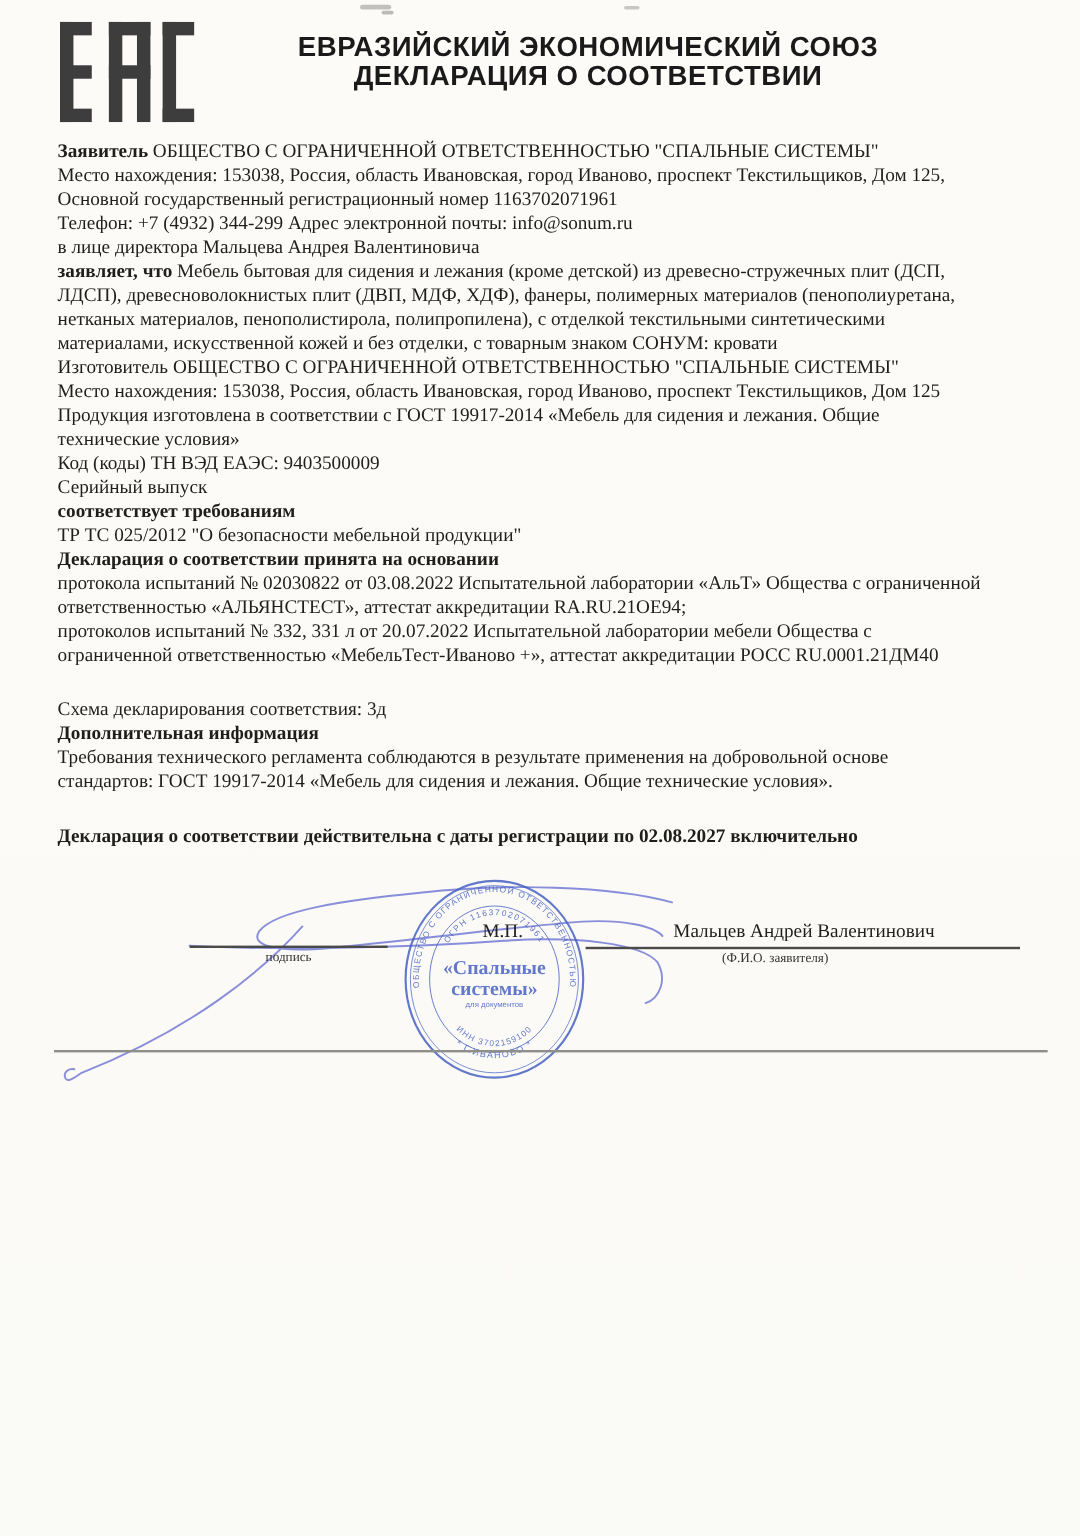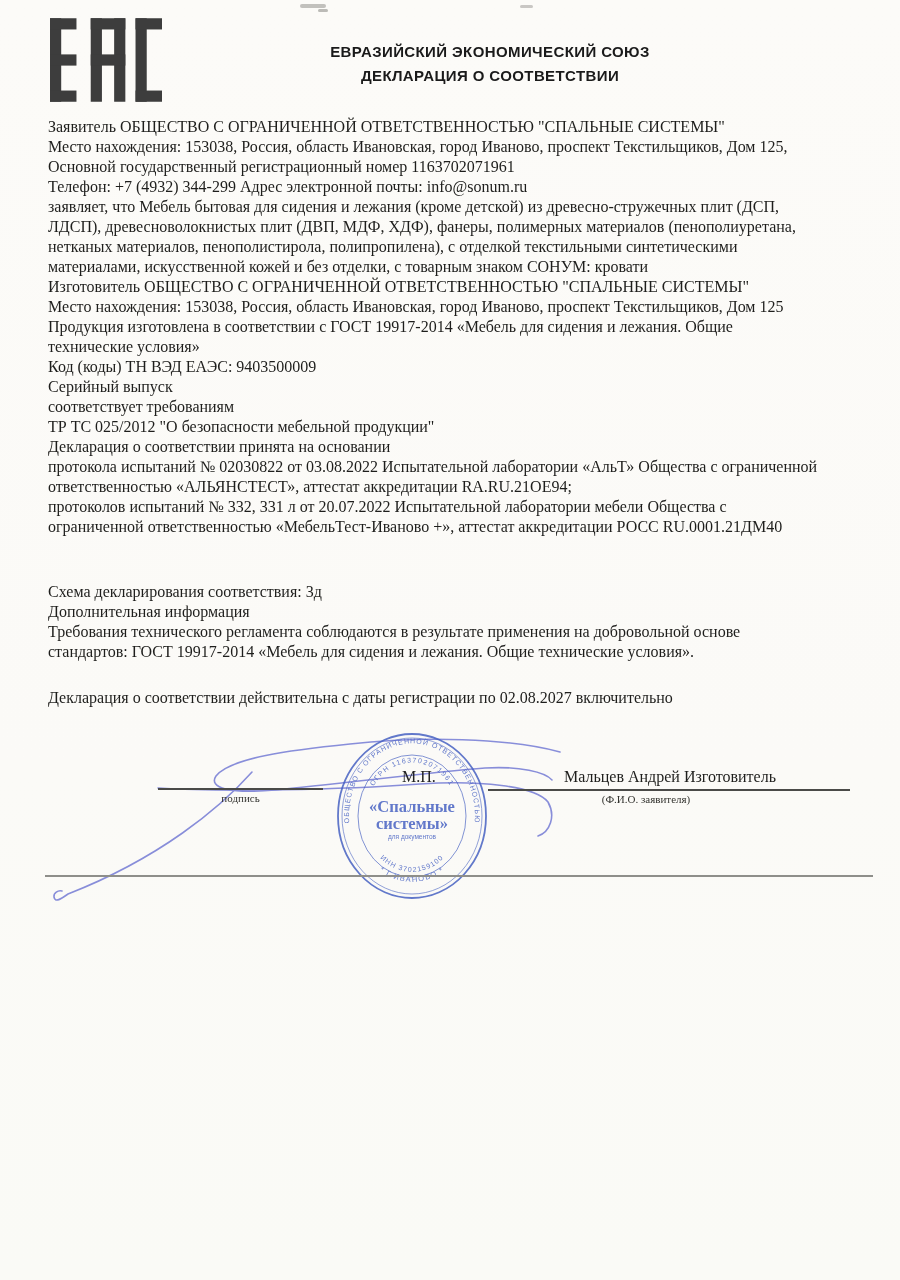--- a/index.html
+++ b/index.html
@@ -5,27 +5,27 @@
   html,body{margin:0;padding:0;background:#d9d9d6;}
   .page{
     position:relative;width:900px;height:1280px;margin:0 auto;
     background:linear-gradient(180deg,#fcfbf8 0%,#fbfaf7 60%,#fafaf6 100%);
     overflow:hidden;color:#1d1d1b;
     font-family:"Liberation Serif","DejaVu Serif",serif;
   }
   .artifact{position:absolute;background:#7c7b76;border-radius:2px;}
   .eac{position:absolute;left:50px;top:18px;}
   .title{
-    position:absolute;left:150px;top:40px;width:680px;text-align:center;
+    position:absolute;left:150px;top:27px;width:680px;text-align:center;
     font-family:"Liberation Sans","DejaVu Sans",sans-serif;
-    font-weight:bold;font-size:15px;line-height:24px;letter-spacing:.4px;color:#1a1a1a;
+    font-weight:bold;font-size:23px;line-height:24px;letter-spacing:.4px;color:#1a1a1a;
   }
   .docblock{position:absolute;left:48px;width:830px;}
   .line{height:20px;line-height:20px;font-size:16px;white-space:pre;color:#1e1e1c;}
-  .line .b{font-weight:normal;}
+  .line .b{font-weight:bold;}
   #block1{top:117px;}
   #block2{top:582px;}
   #block3{top:688px;}
   .sigline{position:absolute;height:2px;background:#4a4a48;}
   .caption{
     position:absolute;font-size:11px;color:#33332f;text-align:center;
     font-family:"Liberation Serif",serif;
   }
   .mp{position:absolute;left:402px;top:768px;font-size:16px;color:#222;}
   .name{position:absolute;left:490px;top:768px;width:360px;text-align:center;font-size:16px;color:#1e1e1c;}
@@ -68,20 +68,21 @@
   <div class="title">
     <div>ЕВРАЗИЙСКИЙ ЭКОНОМИЧЕСКИЙ СОЮЗ</div>
     <div>ДЕКЛАРАЦИЯ О СООТВЕТСТВИИ</div>
   </div>
 
   <div id="block1" class="docblock">
       <div class="line"><span class="b">Заявитель</span><span> ОБЩЕСТВО С ОГРАНИЧЕННОЙ ОТВЕТСТВЕННОСТЬЮ "СПАЛЬНЫЕ СИСТЕМЫ"</span></div>
       <div class="line"><span>Место нахождения: 153038, Россия, область Ивановская, город Иваново, проспект Текстильщиков, Дом 125,</span></div>
       <div class="line"><span>Основной государственный регистрационный номер 1163702071961</span></div>
       <div class="line"><span>Телефон: +7 (4932) 344-299 Адрес электронной почты: info@sonum.ru</span></div>
+      <div class="line"><span>в лице директора Мальцева Андрея Валентиновича</span></div>
       <div class="line"><span class="b">заявляет, что</span><span> Мебель бытовая для сидения и лежания (кроме детской) из древесно-стружечных плит (ДСП,</span></div>
       <div class="line"><span>ЛДСП), древесноволокнистых плит (ДВП, МДФ, ХДФ), фанеры, полимерных материалов (пенополиуретана,</span></div>
       <div class="line"><span>нетканых материалов, пенополистирола, полипропилена), с отделкой текстильными синтетическими</span></div>
       <div class="line"><span>материалами, искусственной кожей и без отделки, с товарным знаком СОНУМ: кровати</span></div>
       <div class="line"><span>Изготовитель ОБЩЕСТВО С ОГРАНИЧЕННОЙ ОТВЕТСТВЕННОСТЬЮ "СПАЛЬНЫЕ СИСТЕМЫ"</span></div>
       <div class="line"><span>Место нахождения: 153038, Россия, область Ивановская, город Иваново, проспект Текстильщиков, Дом 125</span></div>
       <div class="line"><span>Продукция изготовлена в соответствии с ГОСТ 19917-2014 «Мебель для сидения и лежания. Общие</span></div>
       <div class="line"><span>технические условия»</span></div>
       <div class="line"><span>Код (коды) ТН ВЭД ЕАЭС: 9403500009</span></div>
       <div class="line"><span>Серийный выпуск</span></div>
@@ -138,20 +139,20 @@
     <text x="78" y="81" text-anchor="middle" font-family="Liberation Serif, serif" font-weight="bold" font-size="16.5">«Спальные</text>
     <text x="78" y="98" text-anchor="middle" font-family="Liberation Serif, serif" font-weight="bold" font-size="16.5">системы»</text>
     <text x="78" y="108" text-anchor="middle" font-family="Liberation Sans, sans-serif" font-size="6.5">для документов</text>
   </svg>
 
   <div class="sigline" style="left:158px;top:788px;width:165px;"></div>
   <div class="caption" style="left:158px;top:792px;width:165px;">подпись</div>
 
   <div class="mp">М.П.</div>
 
-  <div class="name">Мальцев Андрей Изготовитель</div>
+  <div class="name">Мальцев Андрей Валентинович</div>
   <div class="sigline" style="left:488px;top:789px;width:362px;"></div>
   <div class="caption" style="left:466px;top:793px;width:360px;">(Ф.И.О. заявителя)</div>
 
 
   <div class="rule"></div>
 
 </div>
 
 </body></html>

